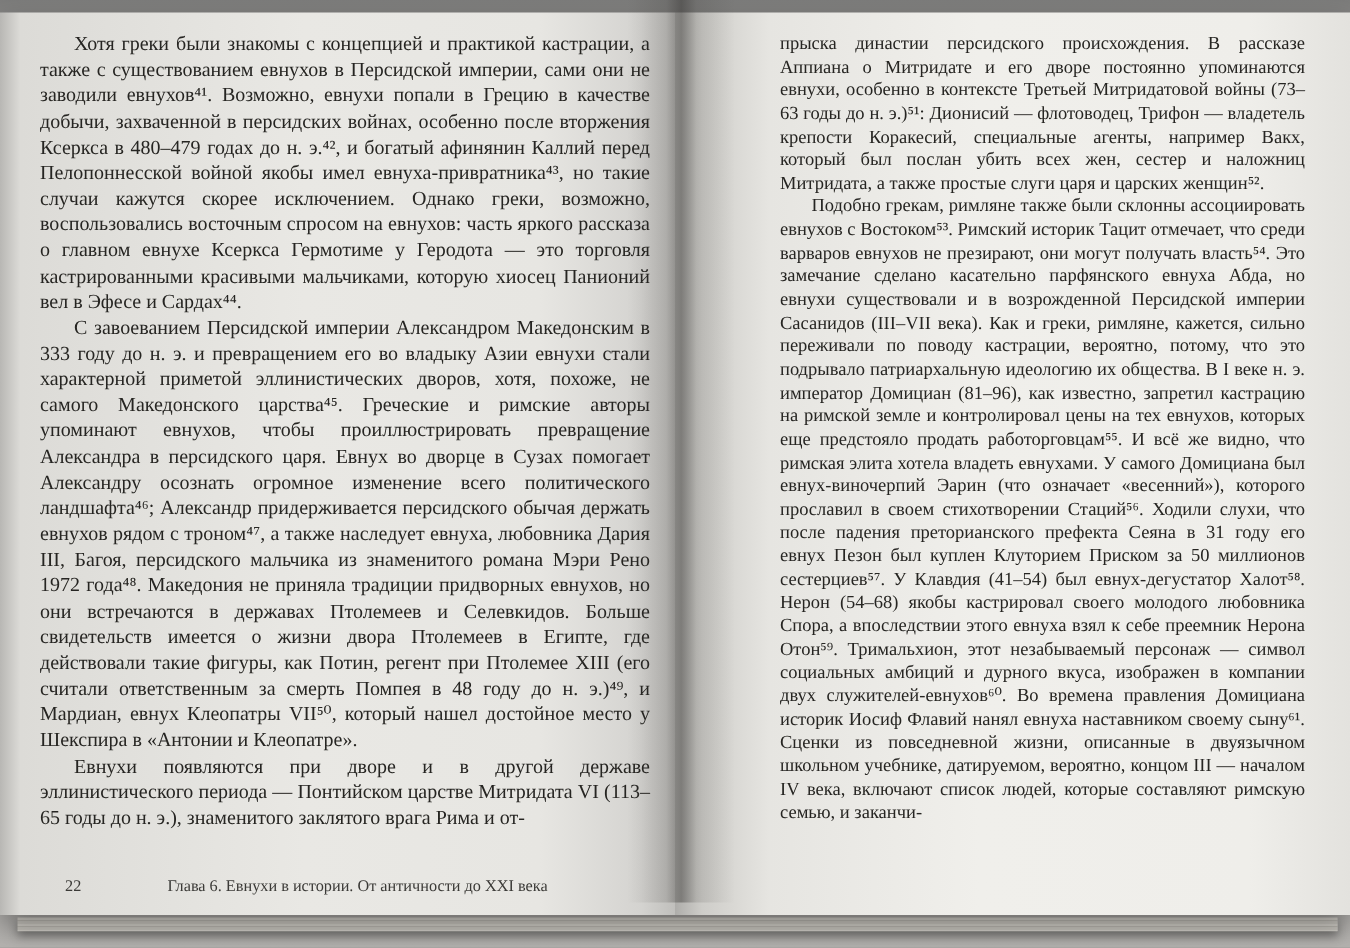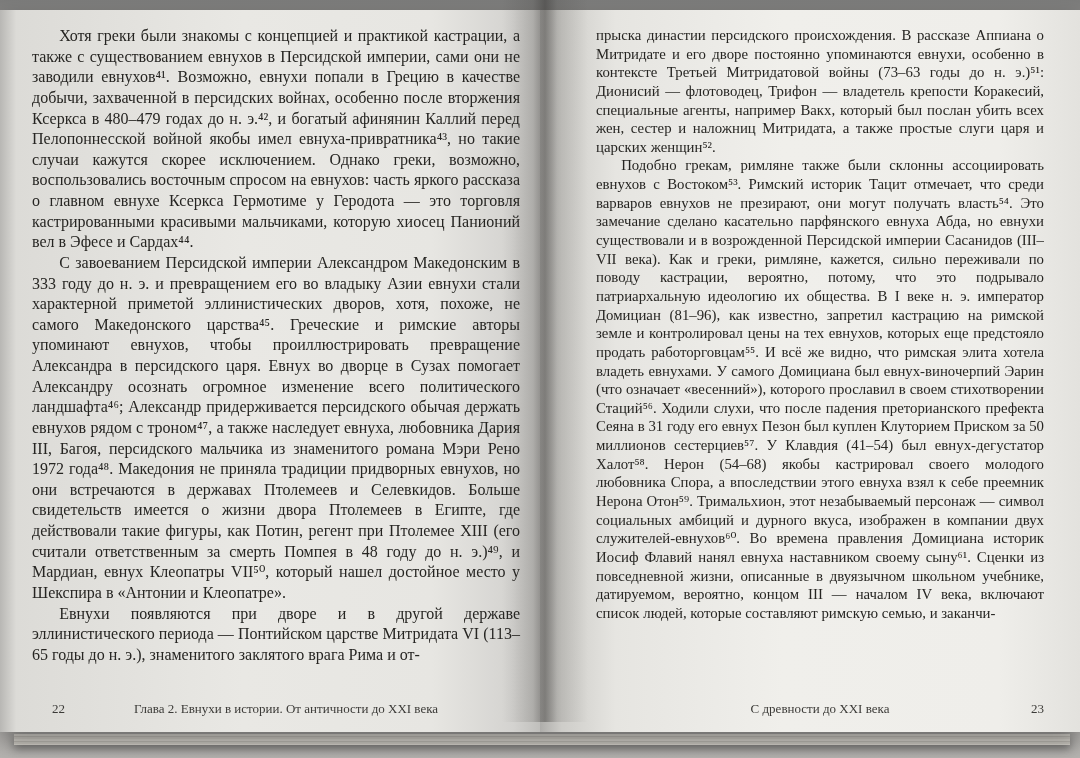--- a/index.html
+++ b/index.html
@@ -22,20 +22,21 @@
     position:absolute; left:0; top:10px; width:1080px; height:722px;
     display:flex;
     box-shadow:0 10px 22px rgba(0,0,0,0.38);
   }
   .page { position:relative; width:540px; height:100%; }
   .page.left {
     background:linear-gradient(90deg,#b8b7b4 0%,#dcdbd7 3%,#e9e8e4 45%,#e7e6e2 80%,#d4d3d0 95%,#c0bfbc 100%);
   }
   .page.right {
     background:linear-gradient(90deg,#aeadaa 0%,#cecdc9 4%,#e6e5e1 14%,#f0efeb 45%,#efeeea 85%,#e3e2de 100%);
+    padding-left:28px;
   }
   .gutter-shadow {
     position:absolute; left:502px; top:0; width:86px; height:722px;
     background:linear-gradient(90deg,rgba(55,53,50,0) 0%,rgba(55,53,50,0.16) 36%,rgba(35,33,31,0.38) 50%,rgba(55,53,50,0.15) 64%,rgba(55,53,50,0) 100%);
     pointer-events:none;
   }
   .page-body { position:relative; overflow:hidden; }
   .page.left  .page-body { padding:16px 20px 0 32px; height:688px; }
   .page.right .page-body { padding:16px 36px 0 56px; height:688px; }
   .para {
@@ -63,31 +64,27 @@
   <div class="spread">
 
     <div class="page left">
       <div class="page-body">
         <p class="para indent">Хотя греки были знакомы с концепцией и практикой кастрации, а также с существованием евнухов в Персидской империи, сами они не заводили евнухов⁴¹. Возможно, евнухи попали в Грецию в качестве добычи, захваченной в персидских войнах, особенно после вторжения Ксеркса в 480–479 годах до н. э.⁴², и богатый афинянин Каллий перед Пелопоннесской войной якобы имел евнуха-привратника⁴³, но такие случаи кажутся скорее исключением. Однако греки, возможно, воспользовались восточным спросом на евнухов: часть яркого рассказа о главном евнухе Ксеркса Гермотиме у Геродота — это торговля кастрированными красивыми мальчиками, которую хиосец Панионий вел в Эфесе и Сардах⁴⁴.</p>
         <p class="para indent">С завоеванием Персидской империи Александром Македонским в 333 году до н. э. и превращением его во владыку Азии евнухи стали характерной приметой эллинистических дворов, хотя, похоже, не самого Македонского царства⁴⁵. Греческие и римские авторы упоминают евнухов, чтобы проиллюстрировать превращение Александра в персидского царя. Евнух во дворце в Сузах помогает Александру осознать огромное изменение всего политического ландшафта⁴⁶; Александр придерживается персидского обычая держать евнухов рядом с троном⁴⁷, а также наследует евнуха, любовника Дария III, Багоя, персидского мальчика из знаменитого романа Мэри Рено 1972 года⁴⁸. Македония не приняла традиции придворных евнухов, но они встречаются в державах Птолемеев и Селевкидов. Больше свидетельств имеется о жизни двора Птолемеев в Египте, где действовали такие фигуры, как Потин, регент при Птолемее XIII (его считали ответственным за смерть Помпея в 48 году до н. э.)⁴⁹, и Мардиан, евнух Клеопатры VII⁵⁰, который нашел достойное место у Шекспира в «Антонии и Клеопатре».</p>
         <p class="para indent">Евнухи появляются при дворе и в другой державе эллинистического периода — Понтийском царстве Митридата VI (113–65 годы до н. э.), знаменитого заклятого врага Рима и от-</p>
       </div>
       <div class="footer">
         <span class="pagenum pn-left">22</span>
-        <span class="running">Глава 2. Евнухи в истории. От античности до XXI века</span>
+        <span class="running">Глава 6. Евнухи в истории. От античности до XXI века</span>
       </div>
     </div>
 
     <div class="page right">
       <div class="page-body">
         <p class="para">прыска династии персидского происхождения. В рассказе Аппиана о Митридате и его дворе постоянно упоминаются евнухи, особенно в контексте Третьей Митридатовой войны (73–63 годы до н. э.)⁵¹: Дионисий — флотоводец, Трифон — владетель крепости Коракесий, специальные агенты, например Вакх, который был послан убить всех жен, сестер и наложниц Митридата, а также простые слуги царя и царских женщин⁵².</p>
         <p class="para indent">Подобно грекам, римляне также были склонны ассоциировать евнухов с Востоком⁵³. Римский историк Тацит отмечает, что среди варваров евнухов не презирают, они могут получать власть⁵⁴. Это замечание сделано касательно парфянского евнуха Абда, но евнухи существовали и в возрожденной Персидской империи Сасанидов (III–VII века). Как и греки, римляне, кажется, сильно переживали по поводу кастрации, вероятно, потому, что это подрывало патриархальную идеологию их общества. В I веке н. э. император Домициан (81–96), как известно, запретил кастрацию на римской земле и контролировал цены на тех евнухов, которых еще предстояло продать работорговцам⁵⁵. И всё же видно, что римская элита хотела владеть евнухами. У самого Домициана был евнух-виночерпий Эарин (что означает «весенний»), которого прославил в своем стихотворении Стаций⁵⁶. Ходили слухи, что после падения преторианского префекта Сеяна в 31 году его евнух Пезон был куплен Клуторием Приском за 50 миллионов сестерциев⁵⁷. У Клавдия (41–54) был евнух-дегустатор Халот⁵⁸. Нерон (54–68) якобы кастрировал своего молодого любовника Спора, а впоследствии этого евнуха взял к себе преемник Нерона Отон⁵⁹. Тримальхион, этот незабываемый персонаж — символ социальных амбиций и дурного вкуса, изображен в компании двух служителей-евнухов⁶⁰. Во времена правления Домициана историк Иосиф Флавий нанял евнуха наставником своему сыну⁶¹. Сценки из повседневной жизни, описанные в двуязычном школьном учебнике, датируемом, вероятно, концом III — началом IV века, включают список людей, которые составляют римскую семью, и заканчи-</p>
-      </div>
-      <div class="footer">
-        <span class="running">С древности до XXI века</span>
-        <span class="pagenum pn-right">23</span>
       </div>
     </div>
 
   </div>
 
   <div class="gutter-shadow"></div>
 </div>
 
 </body></html>

